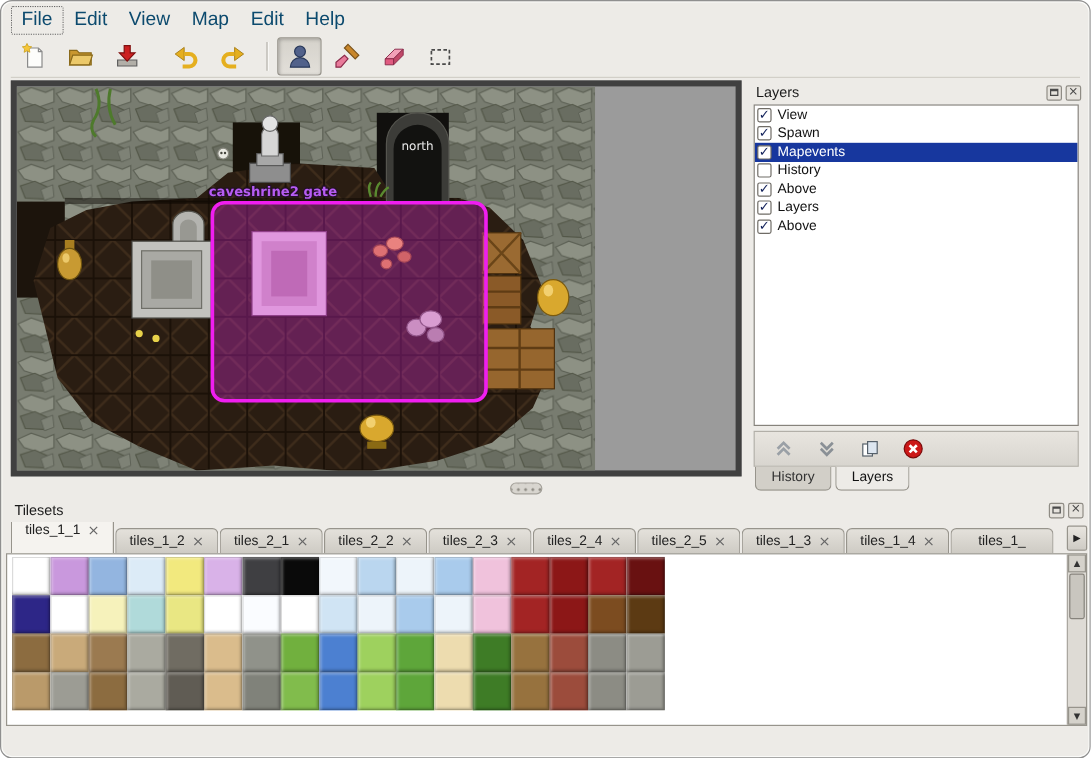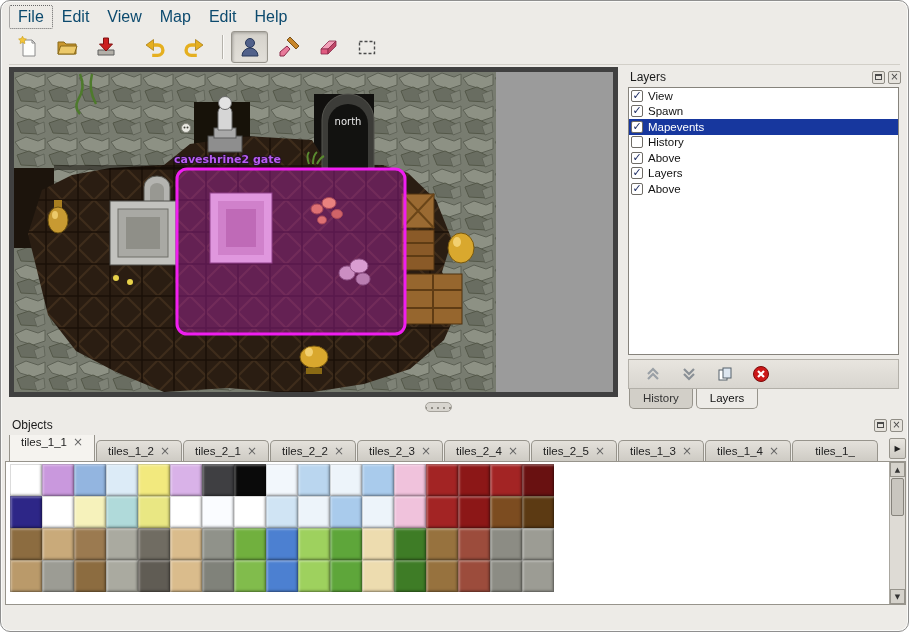--- a/index.html
+++ b/index.html
@@ -368,21 +368,21 @@
       </span>
     </div>
     <div class="dock-tabs">
         <div class="ptab">History</div>
         <div class="ptab active">Layers</div>
       </div>
   </div>
 
   <div class="tilesets-panel">
     <div class="panel-header">
-      <span>Objects</span>
+      <span>Tilesets</span>
       <span class="panel-btns">
         <span class="mini-btn">
             <span class="mini-restore"></span>
           </span>
         <span class="mini-btn">
             <span>×</span>
           </span>
       </span>
     </div>
     <div class="ts-tabbar-wrap">

